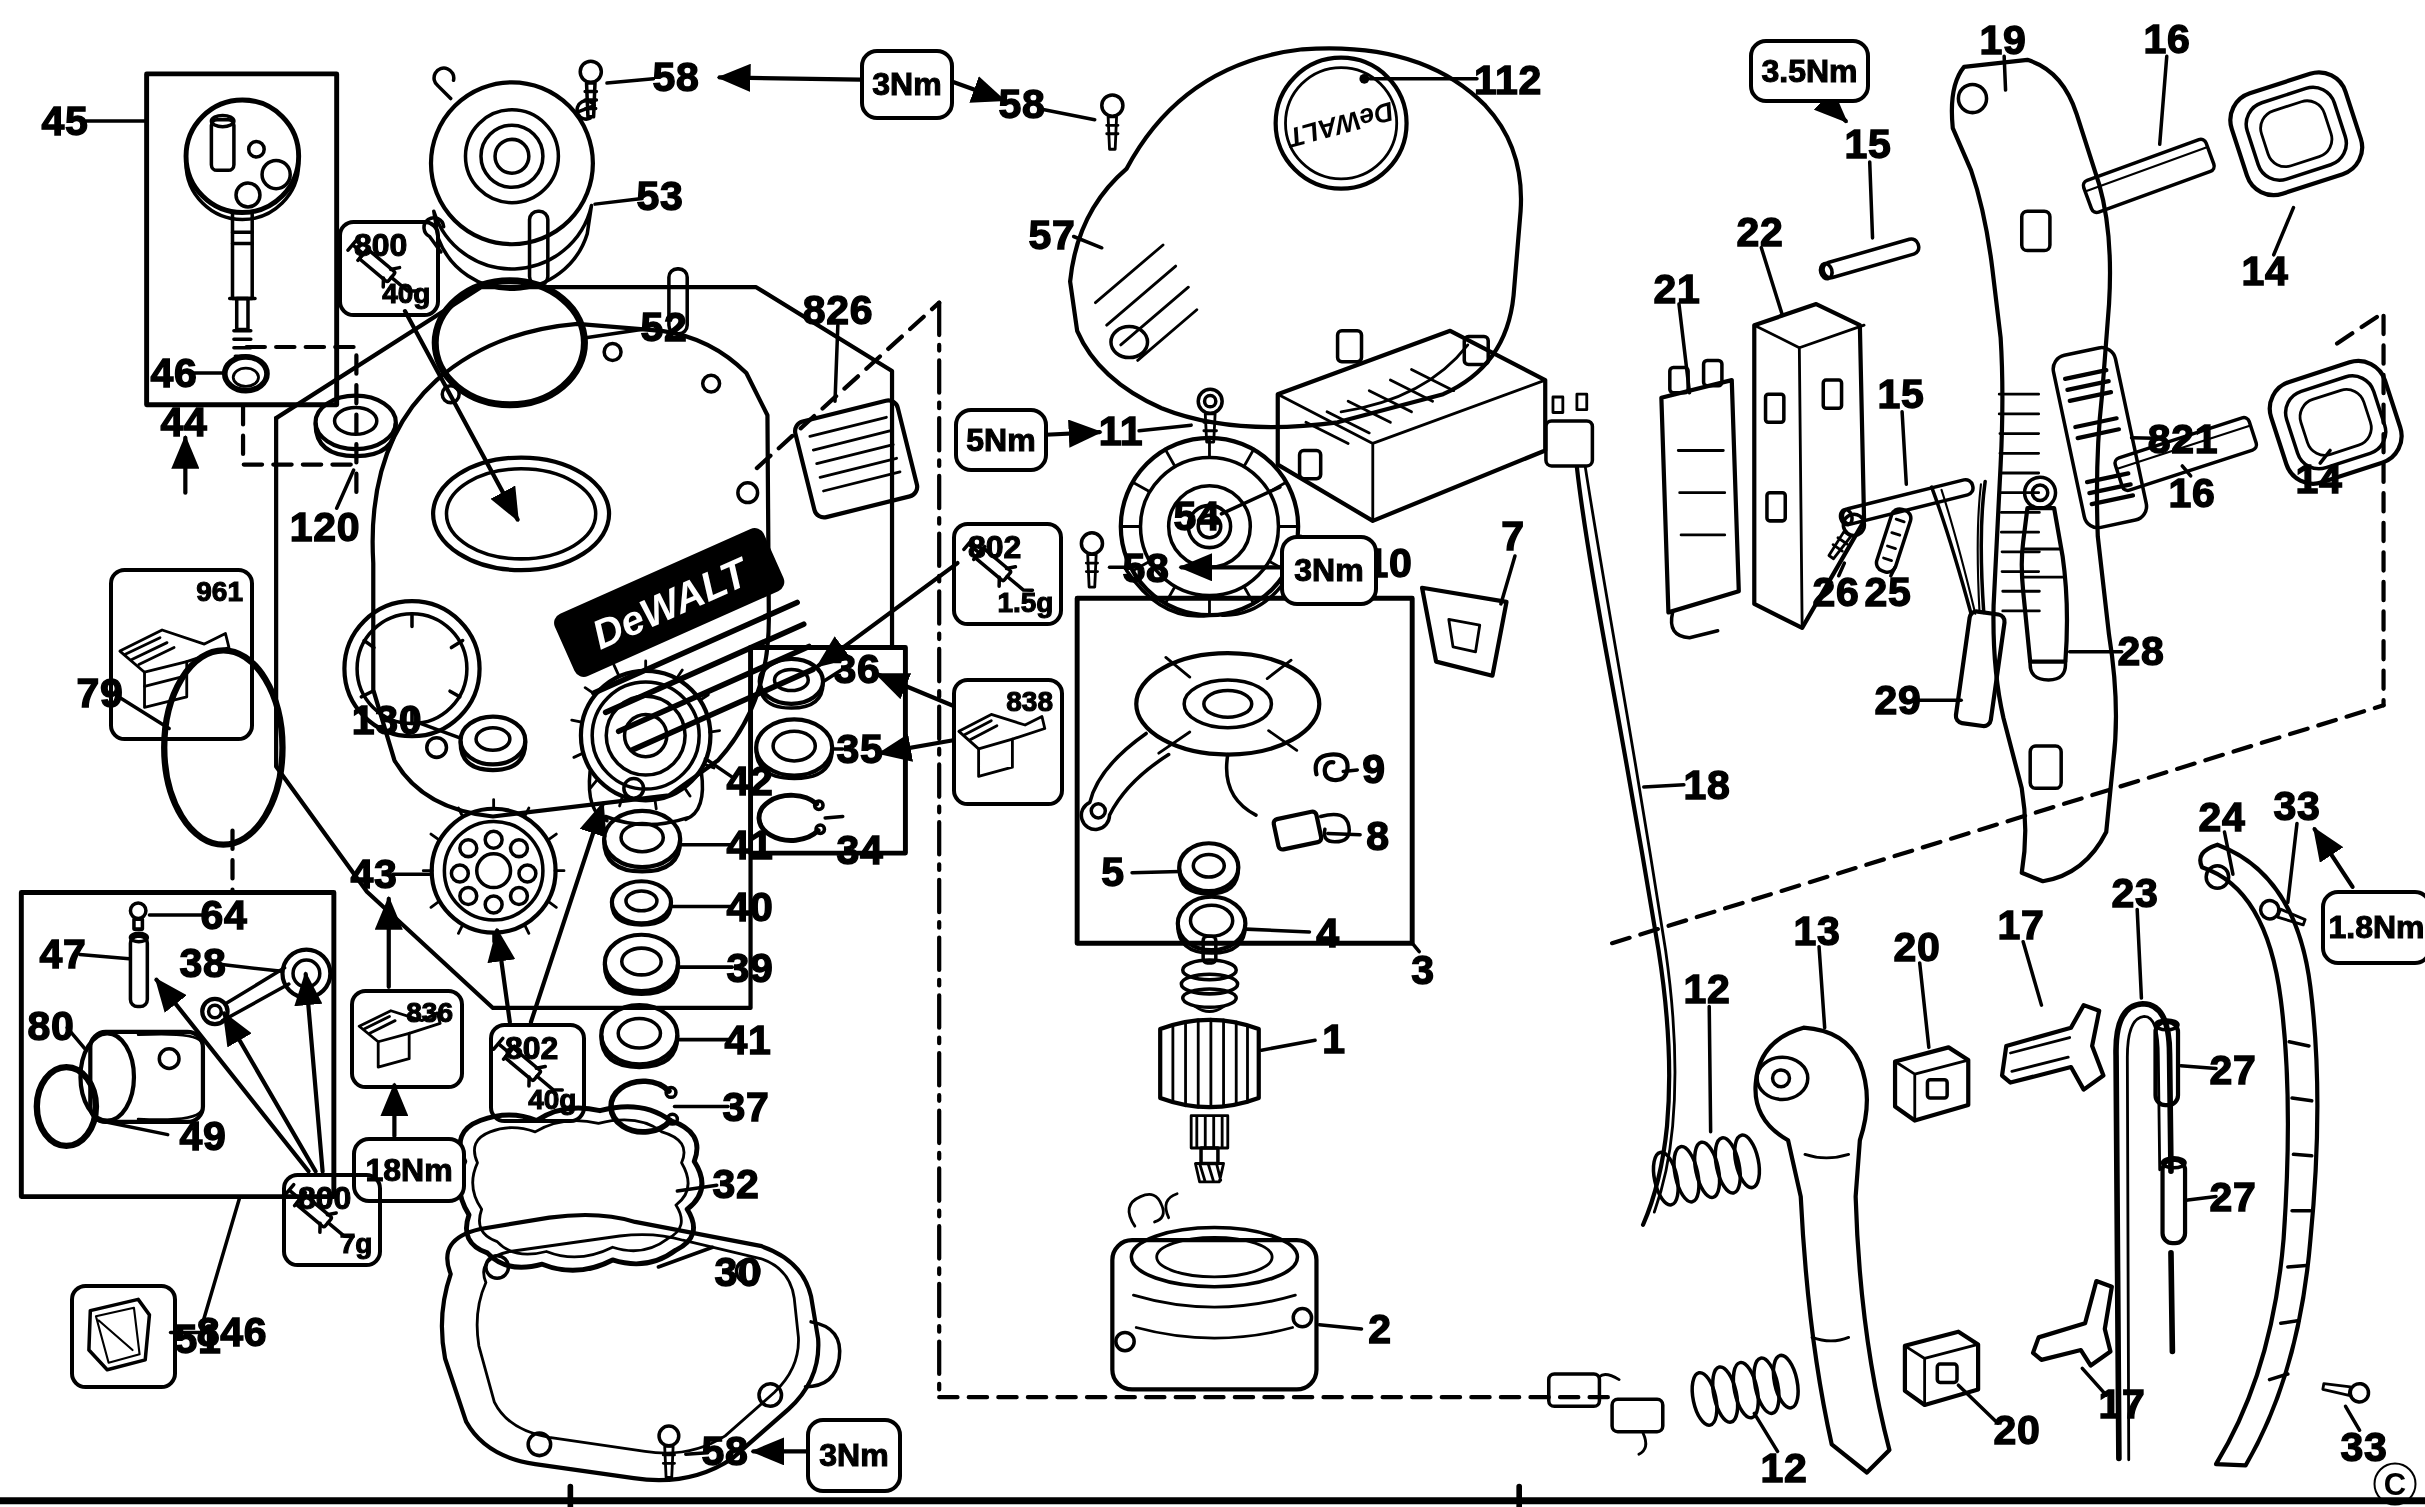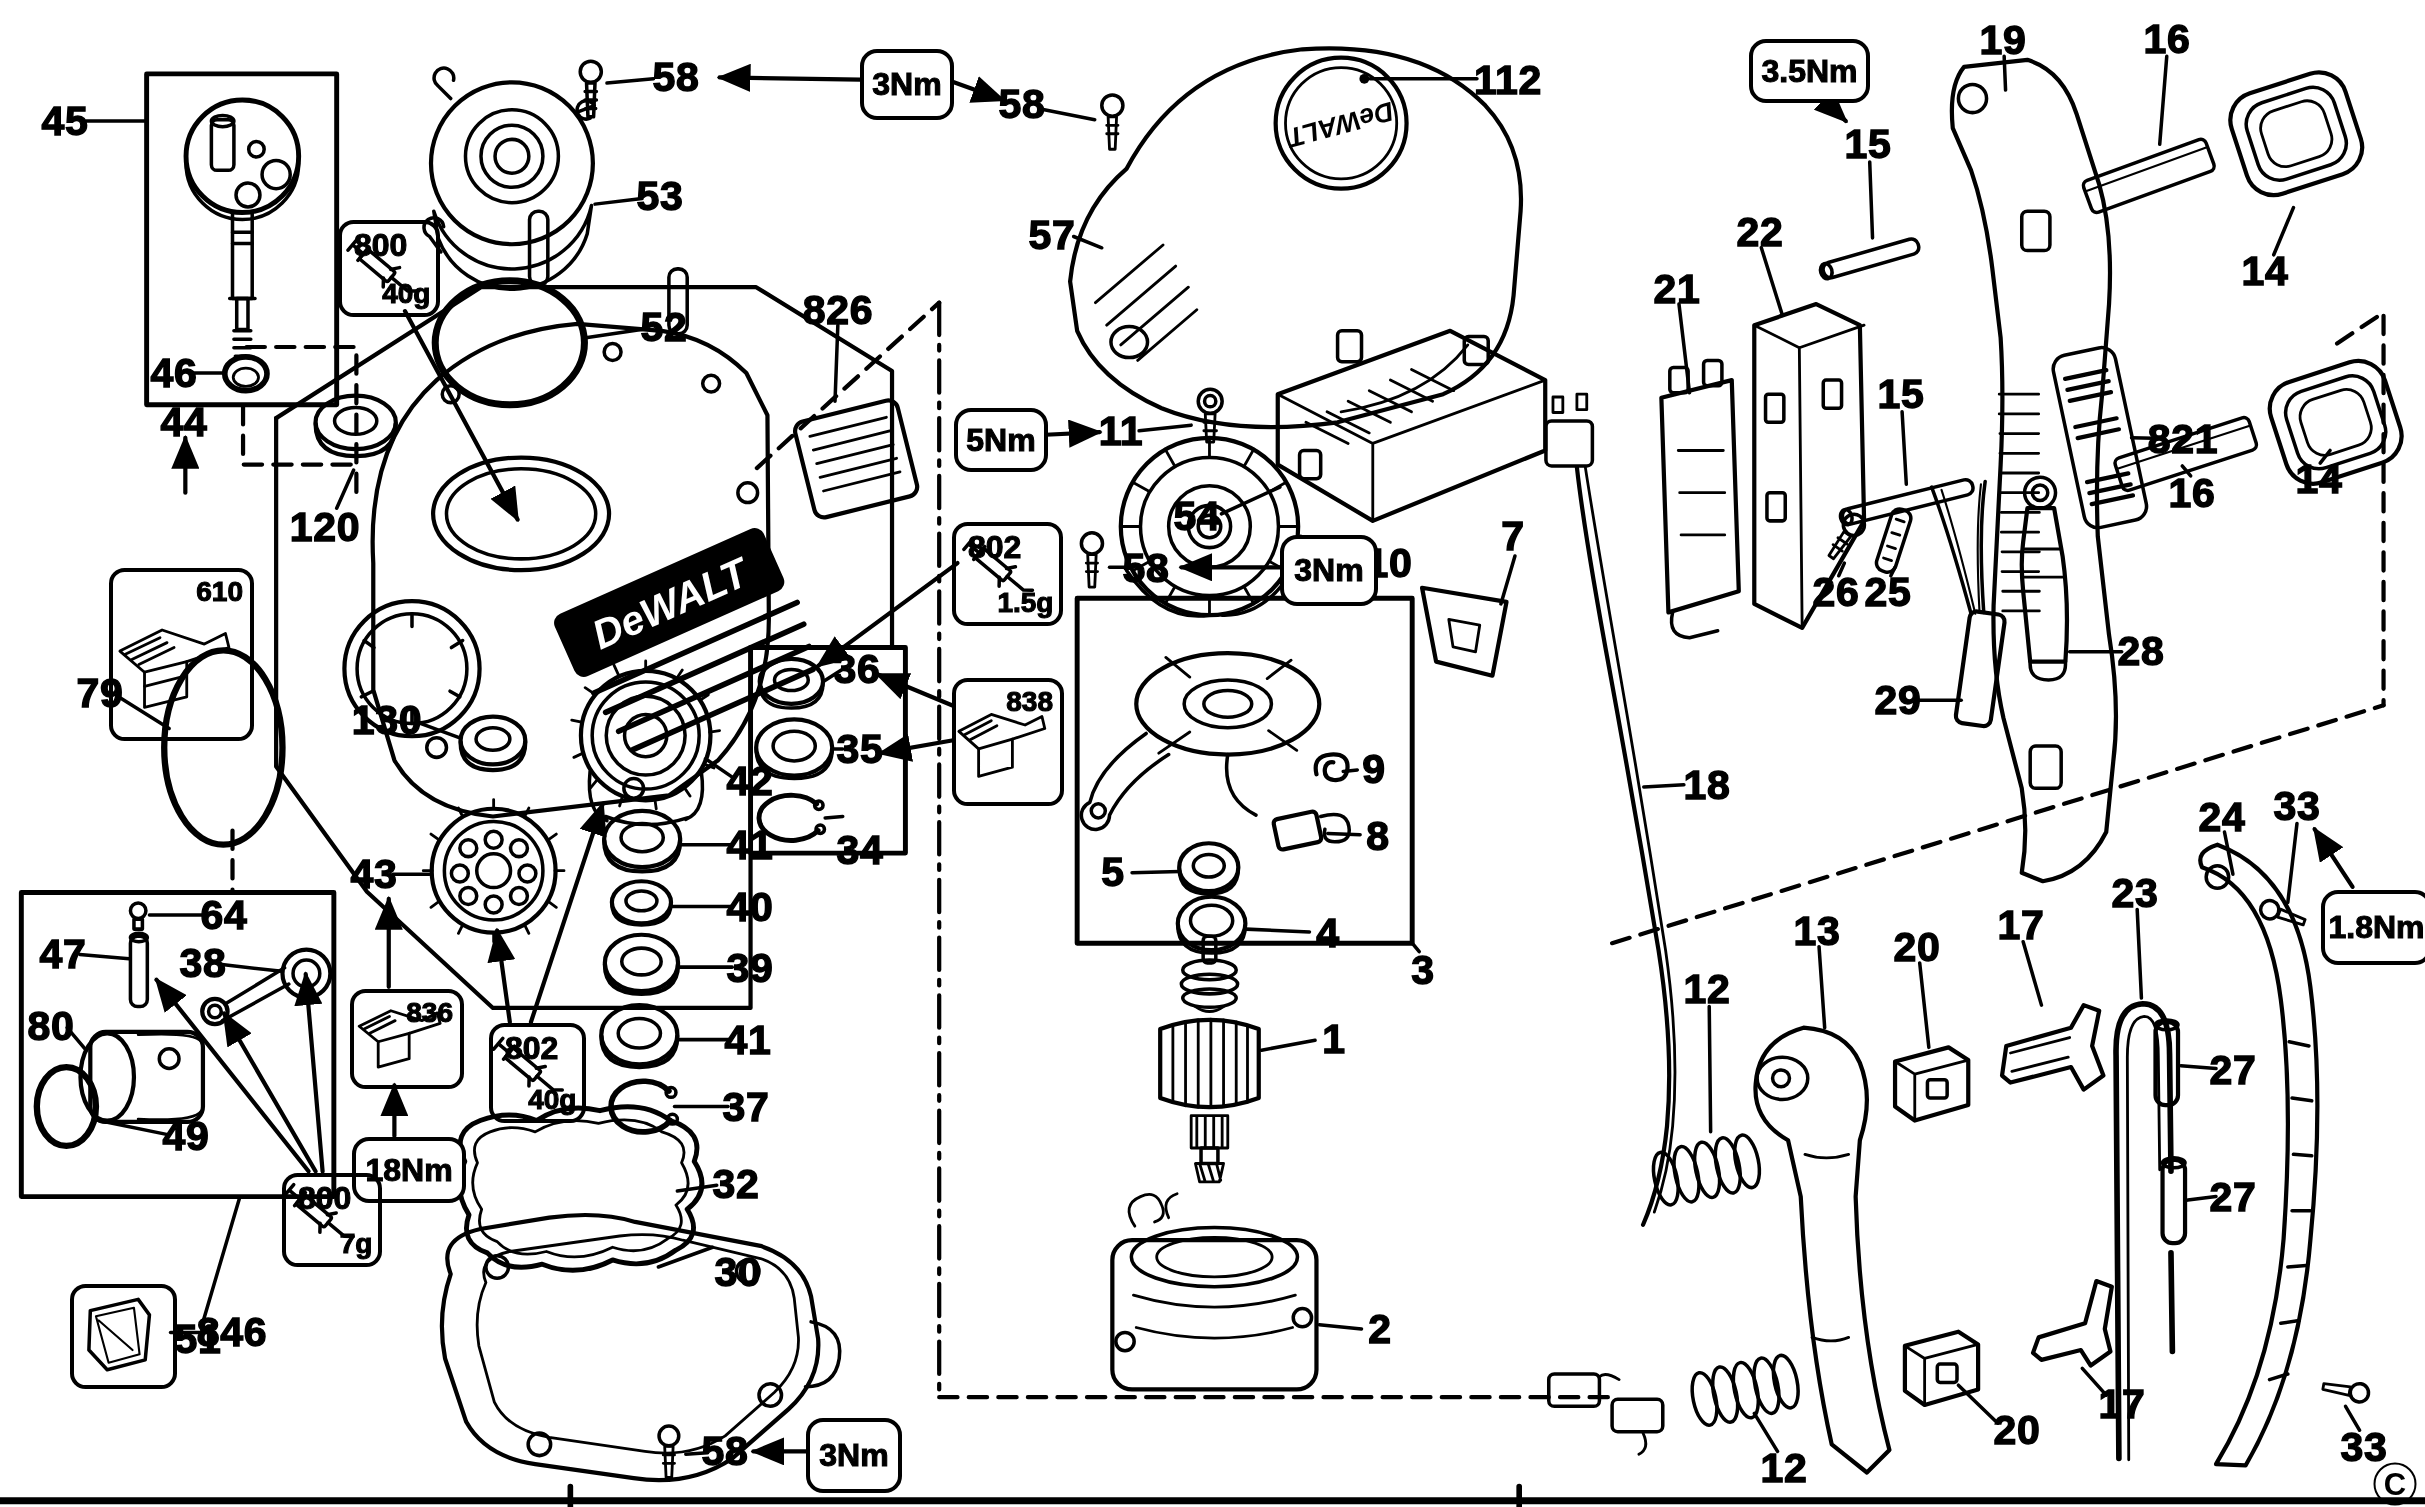--- a/index.html
+++ b/index.html
@@ -686,21 +686,21 @@
       <span class="part-label" style="left: 746px; top: 1107px;">37</span>
       <span class="part-label" style="left: 857px; top: 669px;">36</span>
       <span class="part-label" style="left: 860px; top: 749px;">35</span>
       <span class="part-label" style="left: 860px; top: 850px;">34</span>
       <span class="part-label" style="left: 736px; top: 1184px;">32</span>
       <span class="part-label" style="left: 738px; top: 1244px; margin-top: 28px;">30</span>
       <span class="part-label" style="left: 224px; top: 915px;">64</span>
       <span class="part-label" style="left: 63px; top: 954px;">47</span>
       <span class="part-label" style="left: 203px; top: 963px;">38</span>
       <span class="part-label" style="left: 51px; top: 1026px;">80</span>
-      <span class="part-label" style="left: 186px; top: 1136px;">49</span>
+      <span class="part-label" style="left: 203px; top: 1136px;">49</span>
       <span class="part-label" style="left: 198px; top: 1339px;">51</span>
       <span class="part-label" style="left: 232px; top: 1332px;">846</span>
       <span class="part-label" style="left: 660px; top: 196px;">53</span>
       <span class="part-label" style="left: 664px; top: 327px;">52</span>
       <span class="part-label" style="left: 676px; top: 77px;">58</span>
       <span class="part-label" style="left: 1022px; top: 104px;">58</span>
       <span class="part-label" style="left: 838px; top: 310px;">826</span>
       <span class="part-label" style="left: 1052px; top: 235px;">57</span>
       <span class="part-label" style="left: 1508px; top: 80px;">112</span>
       <span class="part-label" style="left: 1197px; top: 516px;">54</span>
@@ -763,21 +763,21 @@
       </div>
       <div class="grease-box" style="left: 489px; top: 1023px; width: 89px; height: 92px;">
         <span class="grease-code">802</span>
         <span class="grease-amt">40g</span>
       </div>
       <div class="grease-box" style="left: 282px; top: 1173px; width: 92px; height: 86px;">
         <span class="grease-code">800</span>
         <span class="grease-amt">7g</span>
       </div>
       <div class="kit-box" style="left: 109px; top: 568px; width: 137px; height: 165px;">
-        <span class="kit-code">610</span>
+        <span class="kit-code">961</span>
       </div>
       <div class="kit-box" style="left: 350px; top: 989px; width: 106px; height: 92px;">
         <span class="kit-code">836</span>
       </div>
       <div class="kit-box" style="left: 952px; top: 678px; width: 104px; height: 120px;">
         <span class="kit-code">838</span>
       </div>
       <div class="bag-box" style="left: 70px; top: 1284px; width: 99px; height: 97px;"></div>
     </div>
 <div class="copyright" style="left:2395px;top:1484px;">C</div>

